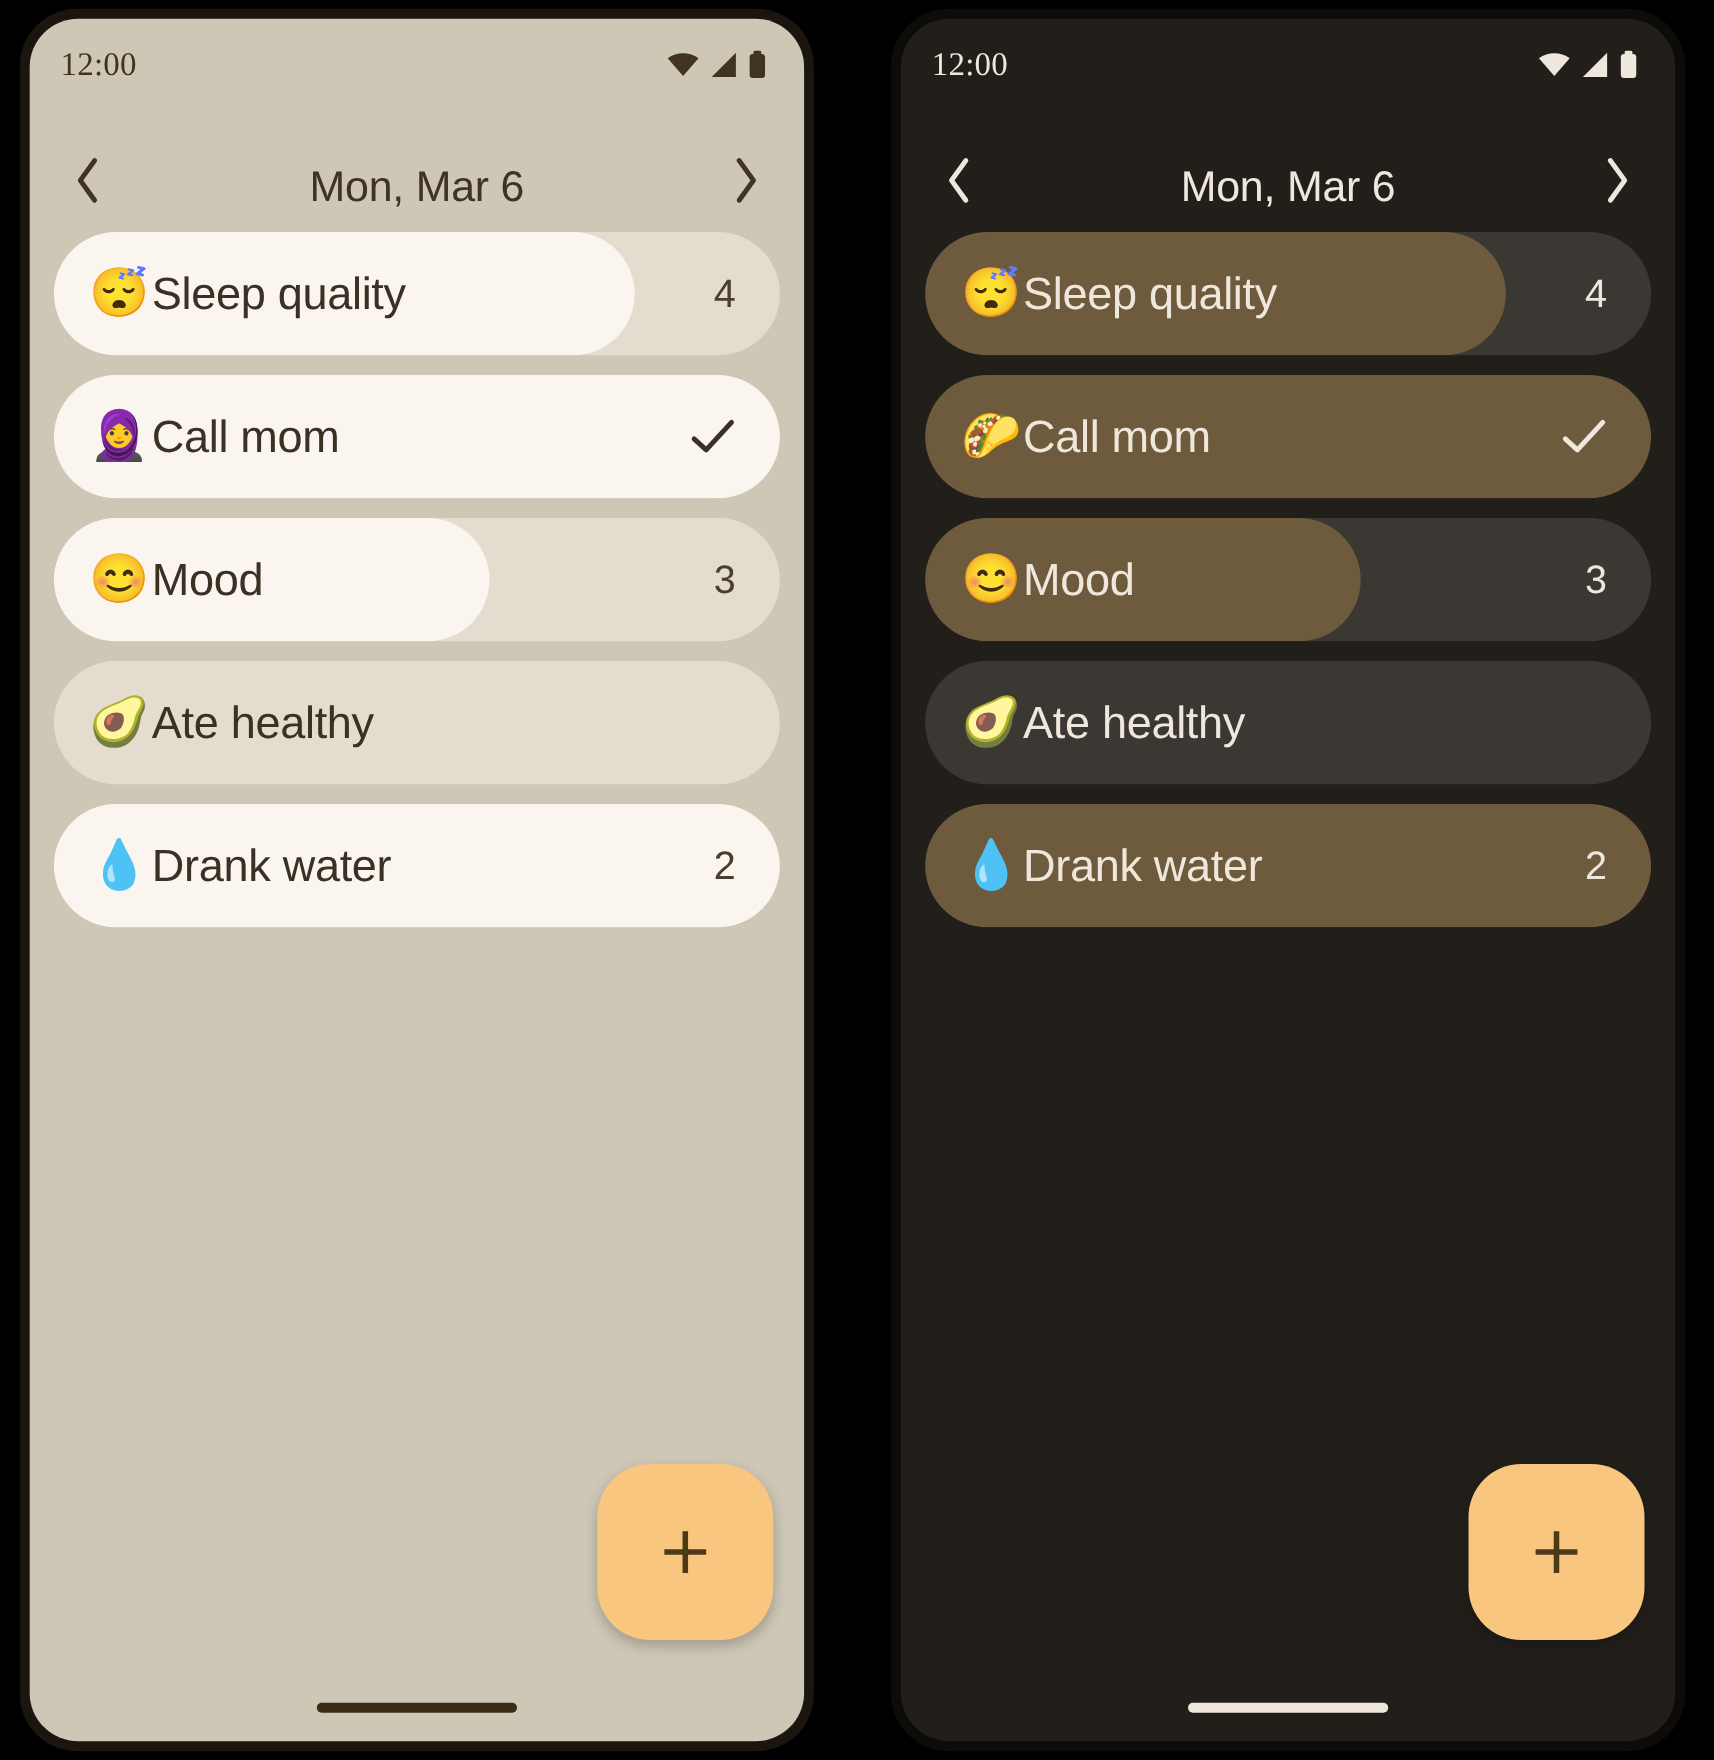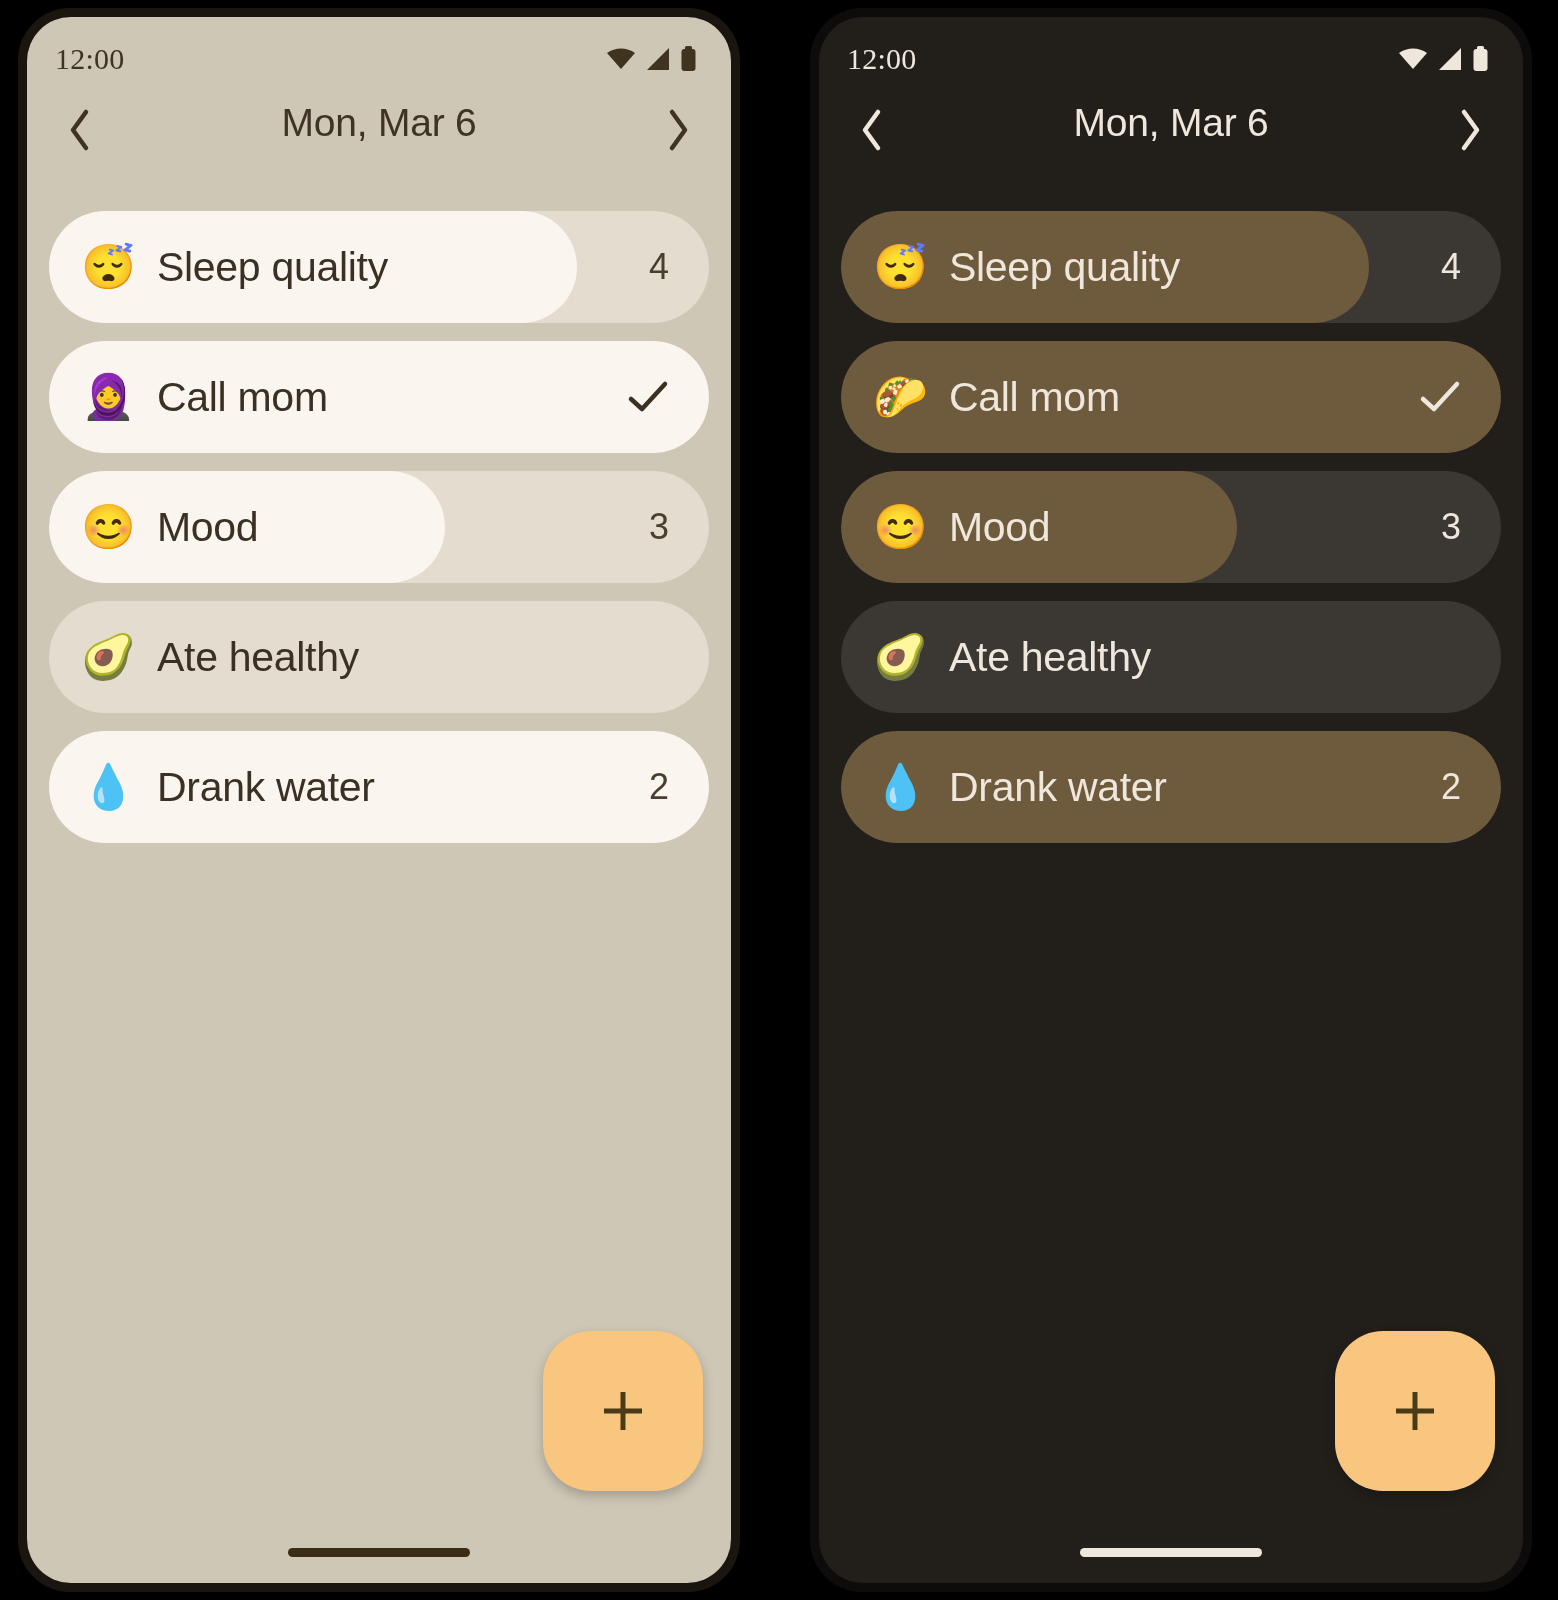--- a/index.html
+++ b/index.html
@@ -71,21 +71,21 @@
     gap: 9px;
   }
   .ico { display: block; }
   .light .ico { fill: #40331F; }
   .dark  .ico { fill: #EFE7DC; }
 
   
   .header {
     height: 92px;
     display: flex;
-    align-items: flex-start;
+    align-items: flex-end;
     padding: 0 24px;
     box-sizing: border-box;
   }
   .navbtn {
     width: 58px;
     height: 58px;
     display: flex;
     align-items: center;
     justify-content: center;
     cursor: pointer;
@@ -146,21 +146,21 @@
   .emoji {
     font-size: 44px;
     line-height: 1;
     width: 56px;
     flex: 0 0 auto;
     text-align: center;
   }
   .row-label {
     font-size: 41px;
     font-weight: 400;
-    margin-left: 20px;
+    margin-left: 1px;
     flex: 1;
     letter-spacing: -0.3px;
     white-space: nowrap;
   }
   .light .row-label { color: #3A3024; }
   .dark  .row-label { color: #EFE7DC; }
 
   .row-value {
     font-size: 36px;
     flex: 0 0 auto;

